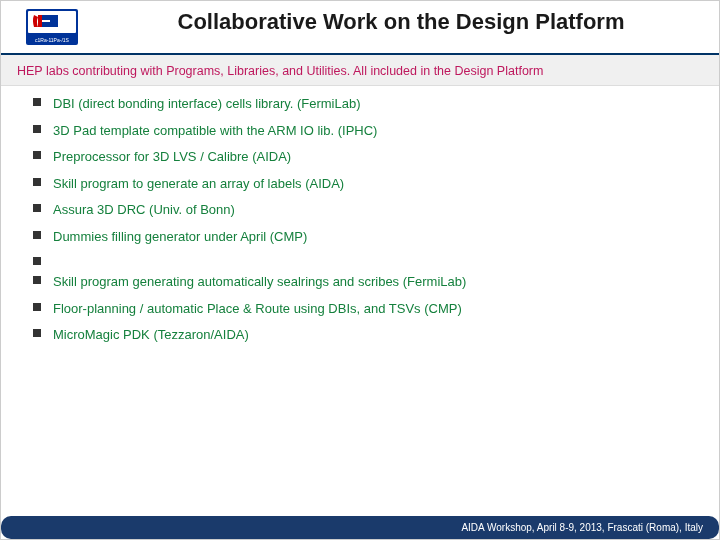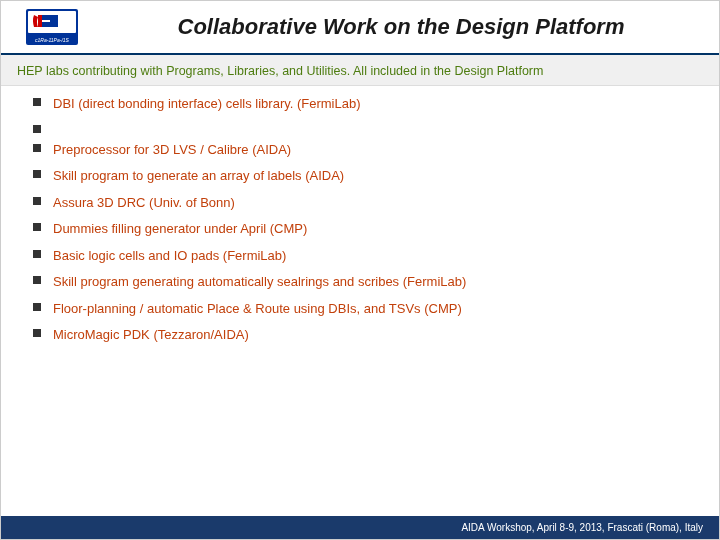--- a/index.html
+++ b/index.html
@@ -20,26 +20,25 @@
       width: 720px;
       height: 540px;
       display: flex;
       flex-direction: column;
       border: 1px solid #ccc;
     }
 
     
     #header {
       display: flex;
-      align-items: center;
+      align-items: flex-start;
       background: #ffffff;
       border-bottom: 2px solid #003366;
       padding: 8px 16px;
       min-height: 54px;
-      font-style: italic;
     }
 
     #logo-area {
       width: 70px;
       display: flex;
       flex-direction: column;
       align-items: center;
       margin-right: 12px;
       flex-shrink: 0;
     }
@@ -59,21 +58,21 @@
 
     
     #subtitle-bar {
       background: #f0f0f0;
       padding: 6px 16px;
       border-bottom: 1px solid #ddd;
     }
 
     #subtitle-text {
       font-size: 12.5px;
-      color: #4d7c0f;
+      color: #be185d;
     }
 
     
     #content {
       flex: 1;
       padding: 8px 24px 8px 32px;
       overflow: hidden;
     }
 
     .bullet-item {
@@ -86,32 +85,33 @@
       width: 8px;
       height: 8px;
       background: #333;
       flex-shrink: 0;
       margin-top: 4px;
       margin-right: 12px;
     }
 
     .bullet-text {
       font-size: 13px;
-      color: #c2410c;
+      color: #15803d;
       line-height: 1.5;
     }
 
     
     #footer {
       background: #1a3a6b;
       padding: 6px 16px;
       display: flex;
       justify-content: flex-end;
       align-items: center;
       min-height: 22px;
+      border-radius: 10px;
     }
 
     #footer-text {
       font-size: 10px;
       color: #ffffff;
     }
   </style>
 </head>
 <body>
 
@@ -145,40 +145,40 @@
     <span id="subtitle-text">HEP labs contributing with Programs, Libraries, and Utilities.   All included in the Design Platform</span>
   </div>
 
   <div id="content">
   <div class="bullet-item">
         <div class="bullet-square"></div>
         <span class="bullet-text">DBI (direct bonding interface) cells library. (FermiLab)</span>
       </div>
       <div class="bullet-item">
         <div class="bullet-square"></div>
+        <span class="bullet-text">3D Pad template compatible with the ARM IO lib. (IPHC)</span>
       </div>
       <div class="bullet-item">
         <div class="bullet-square"></div>
         <span class="bullet-text">Preprocessor for 3D LVS / Calibre (AIDA)</span>
       </div>
       <div class="bullet-item">
         <div class="bullet-square"></div>
         <span class="bullet-text">Skill program to generate an array of labels (AIDA)</span>
       </div>
       <div class="bullet-item">
         <div class="bullet-square"></div>
         <span class="bullet-text">Assura 3D DRC (Univ. of Bonn)</span>
       </div>
       <div class="bullet-item">
         <div class="bullet-square"></div>
         <span class="bullet-text">Dummies filling generator under April (CMP)</span>
       </div>
       <div class="bullet-item">
         <div class="bullet-square"></div>
-        <span class="bullet-text">Basic logic cells and IO pads (FermiLab)</span>
       </div>
       <div class="bullet-item">
         <div class="bullet-square"></div>
         <span class="bullet-text">Skill program generating automatically sealrings and scribes (FermiLab)</span>
       </div>
       <div class="bullet-item">
         <div class="bullet-square"></div>
         <span class="bullet-text">Floor-planning / automatic Place &amp; Route using DBIs, and TSVs (CMP)</span>
       </div>
       <div class="bullet-item">

